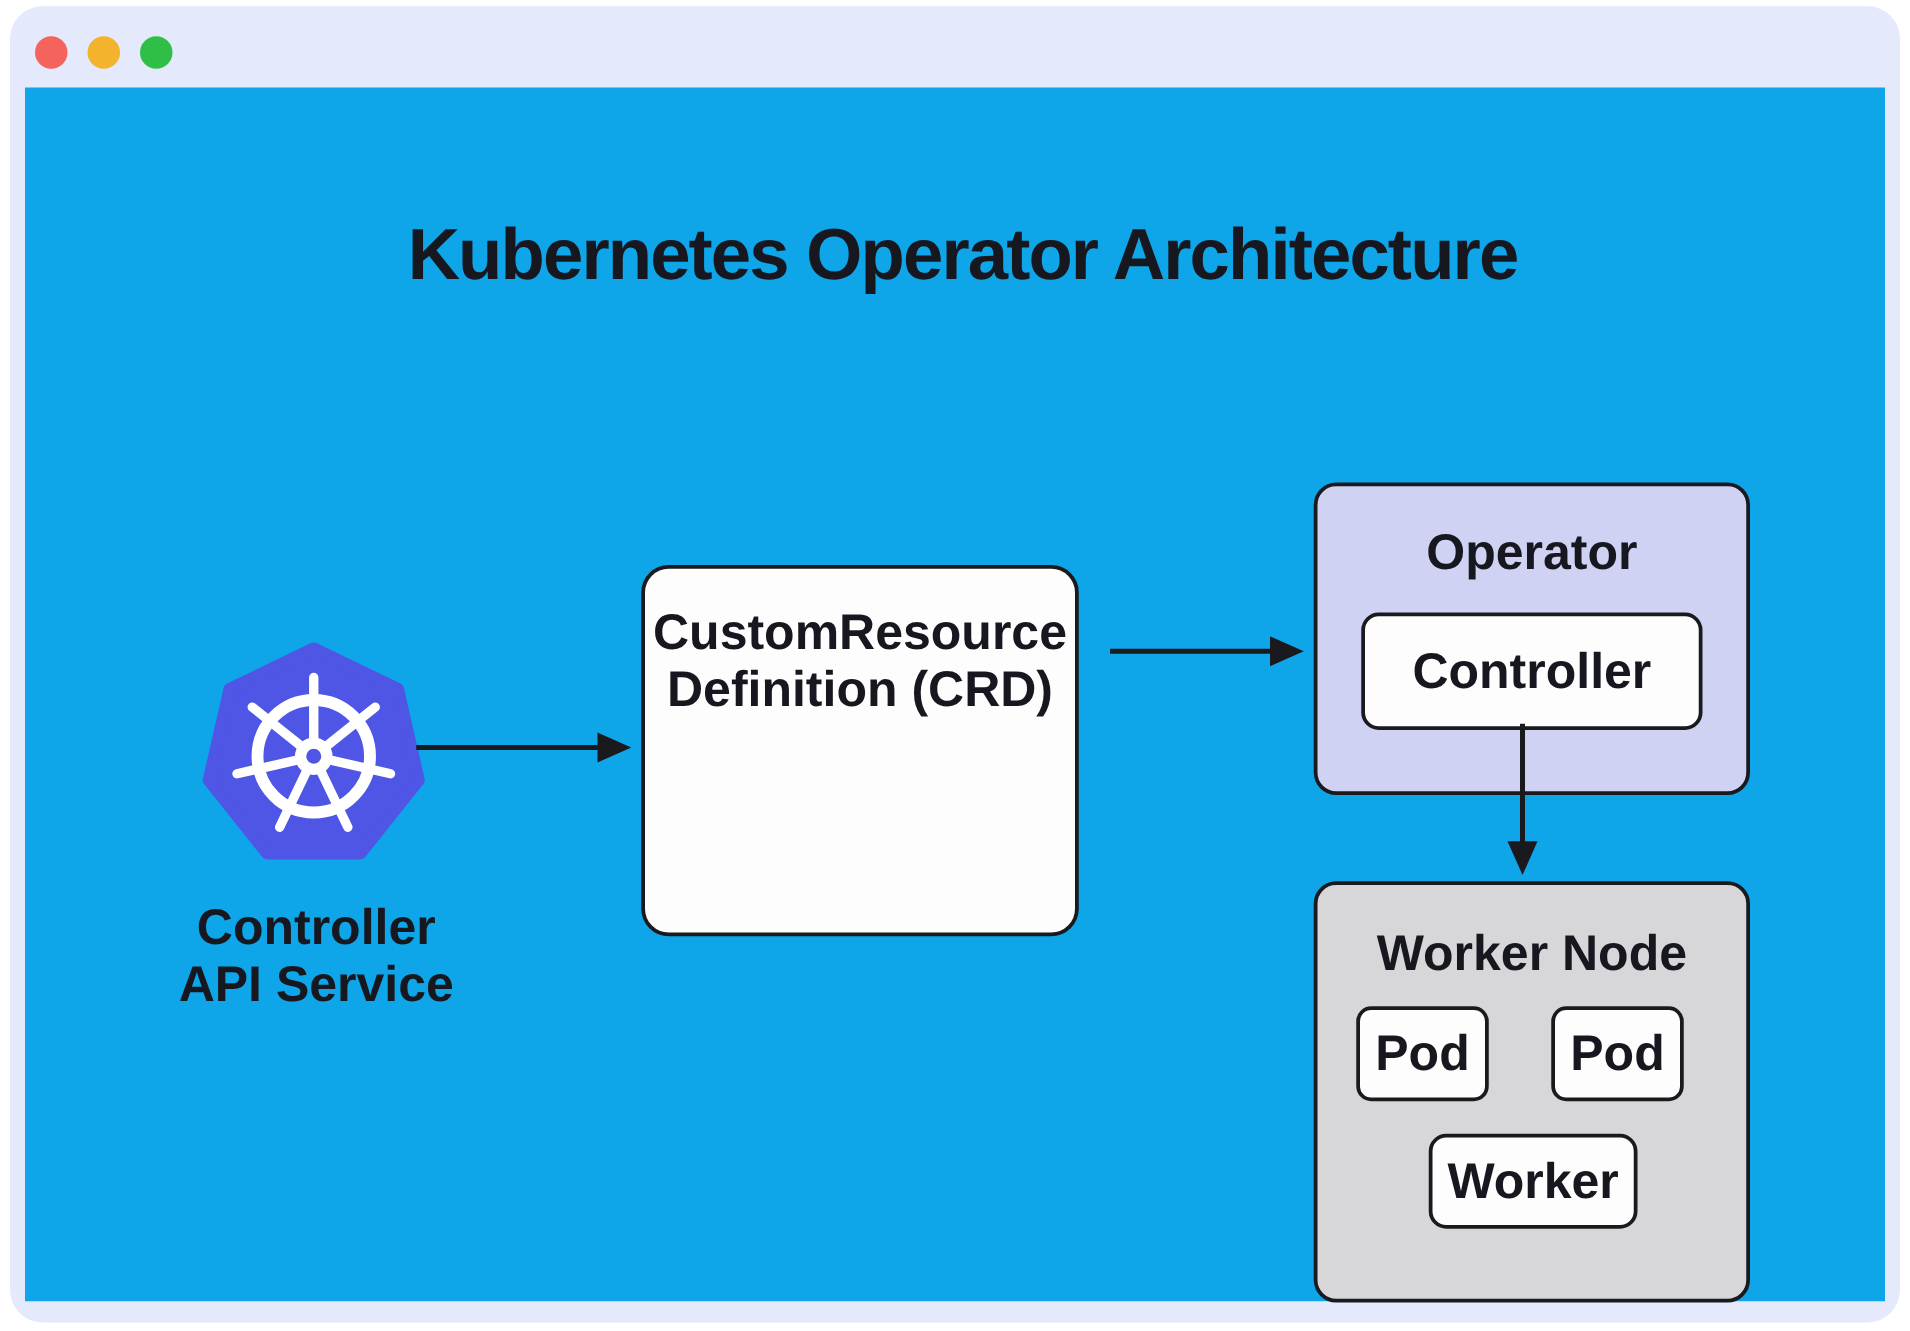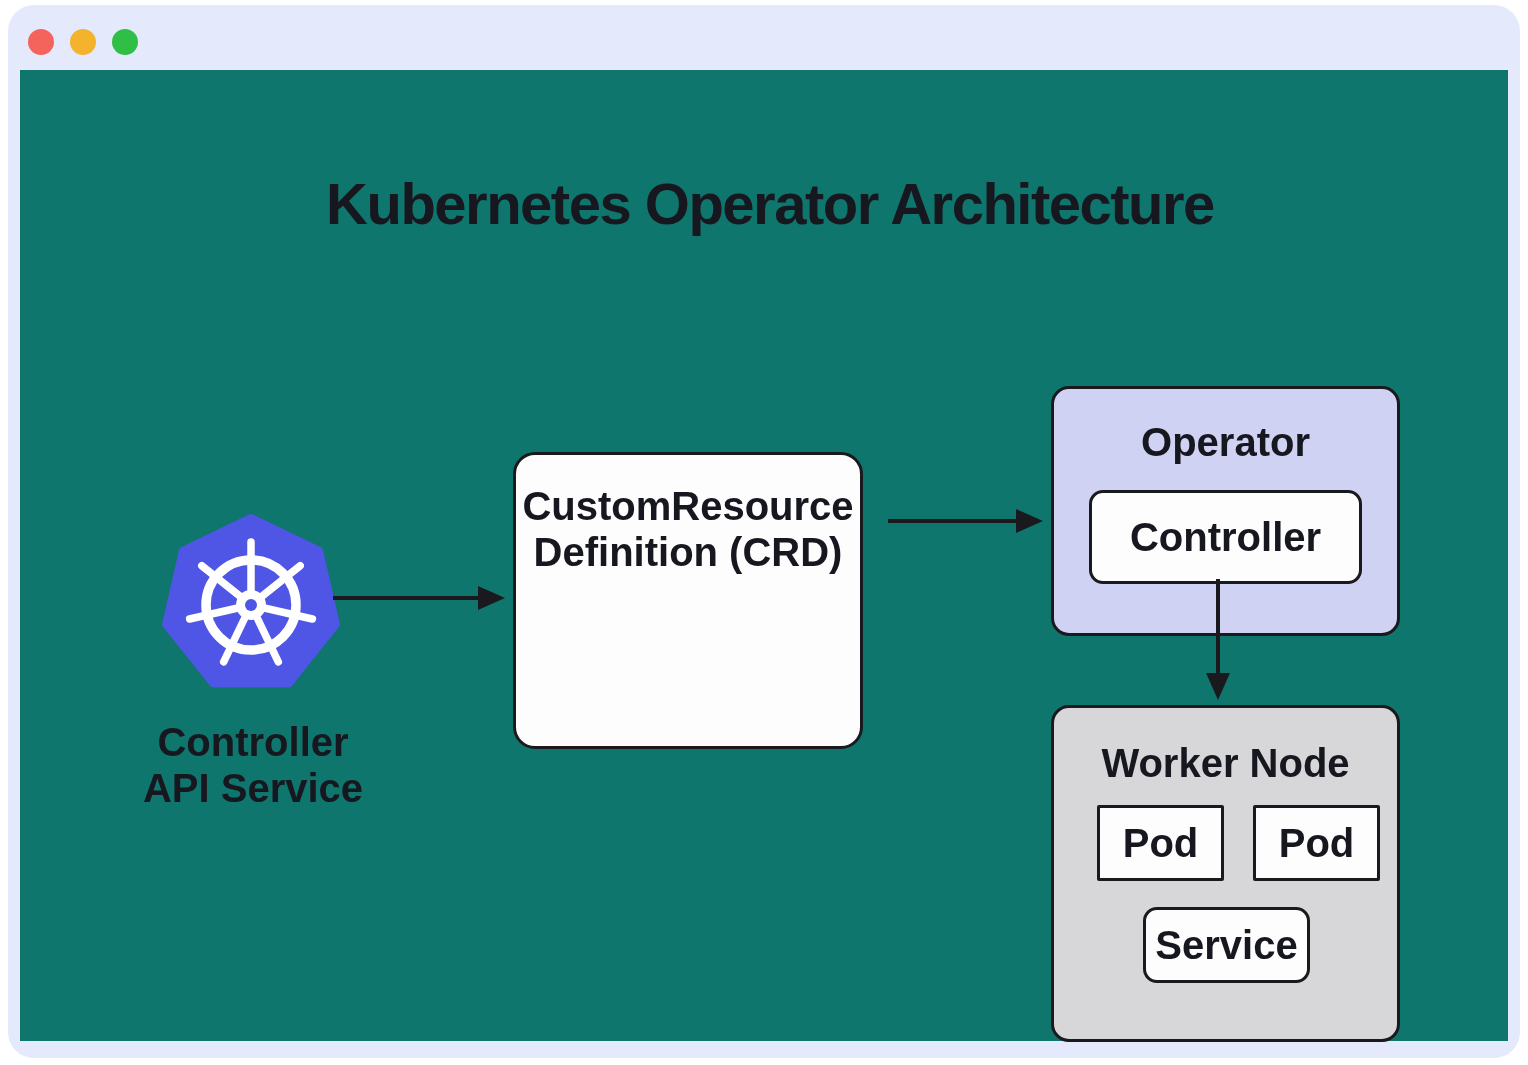--- a/index.html
+++ b/index.html
@@ -29,21 +29,21 @@
     width: 26px; height: 26px;
     border-radius: 50%;
   }
   .dot.red    { left: 20px; background: #f4635c; }
   .dot.yellow { left: 62px; background: #f3b32c; }
   .dot.green  { left: 104px; background: #2fbf46; }
   .canvas {
     position: absolute;
     left: 12px; top: 65px;
     width: 1488px; height: 971px;
-    background: #0f766e;
+    background: #0ea5e9;
   }
   .page-title {
     position: absolute;
     left: 120px; top: 100px;
     width: 1260px;
     text-align: center;
     font-size: 58px;
     font-weight: bold;
     letter-spacing: -1.5px;
     color: #17181f;
@@ -99,23 +99,23 @@
     width: 349px; height: 337px;
     border-radius: 18px;
     background: #d7d7da;
   }
   .worker-title {
     position: absolute;
     left: 0; top: 33px;
     width: 100%;
   }
   .pod-box {
-    width: 127px; height: 76px;
-    border-radius: 2px;
-    display: flex; align-items: center; justify-content: center; margin-left: 12px;
+    width: 106px; height: 76px;
+    border-radius: 12px;
+    display: flex; align-items: center; justify-content: center;
   }
   .pod-1 { left: 1065px; top: 735px; }
   .pod-2 { left: 1221px; top: 735px; }
   .service-box {
     left: 1123px; top: 837px;
     width: 167px; height: 76px;
     border-radius: 14px;
     display: flex; align-items: center; justify-content: center;
   }
   .k8s-logo {
@@ -191,21 +191,21 @@
       <div class="node-box worker-box">
         <div class="worker-title label">Worker Node</div>
       </div>
       <div class="node-box pod-box pod-1">
         <span class="label">Pod</span>
       </div>
       <div class="node-box pod-box pod-2">
         <span class="label">Pod</span>
       </div>
       <div class="node-box service-box">
-        <span class="label">Service</span>
+        <span class="label">Worker</span>
       </div>
 
     </div>
   </div>
 </div>
 
 <svg class="arrows" viewBox="0 0 1528 1065">
   <g stroke="#1a1a1e" stroke-width="4" fill="#1a1a1e">
 
     <g>

